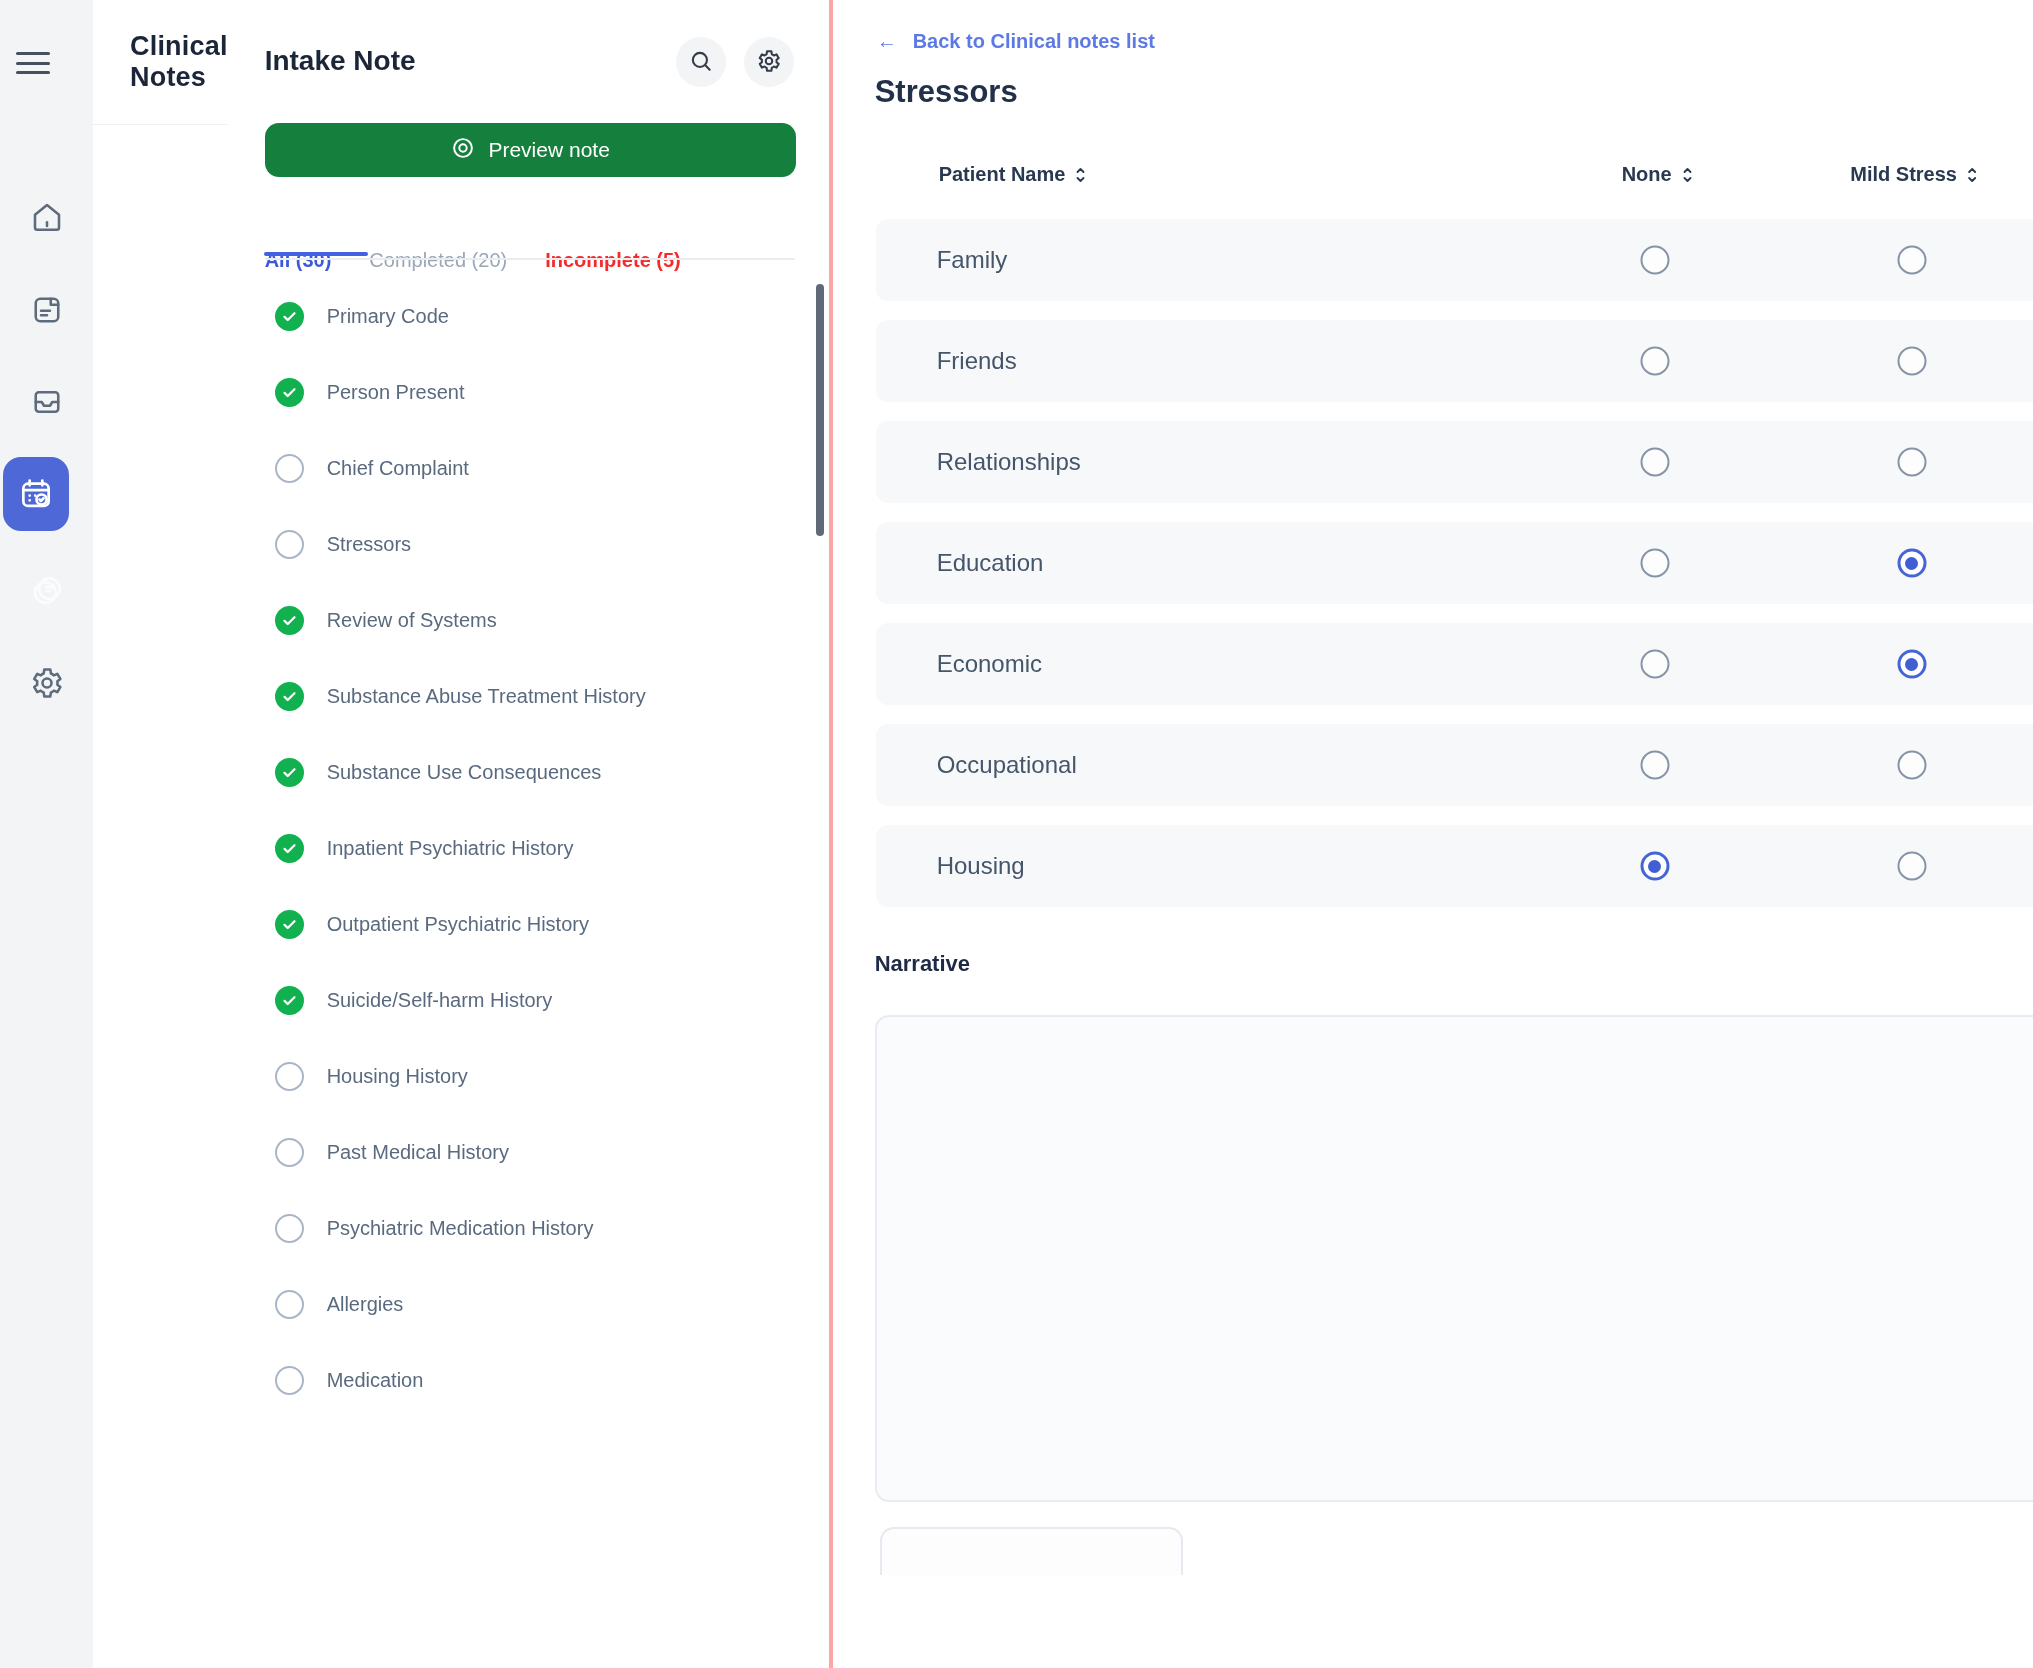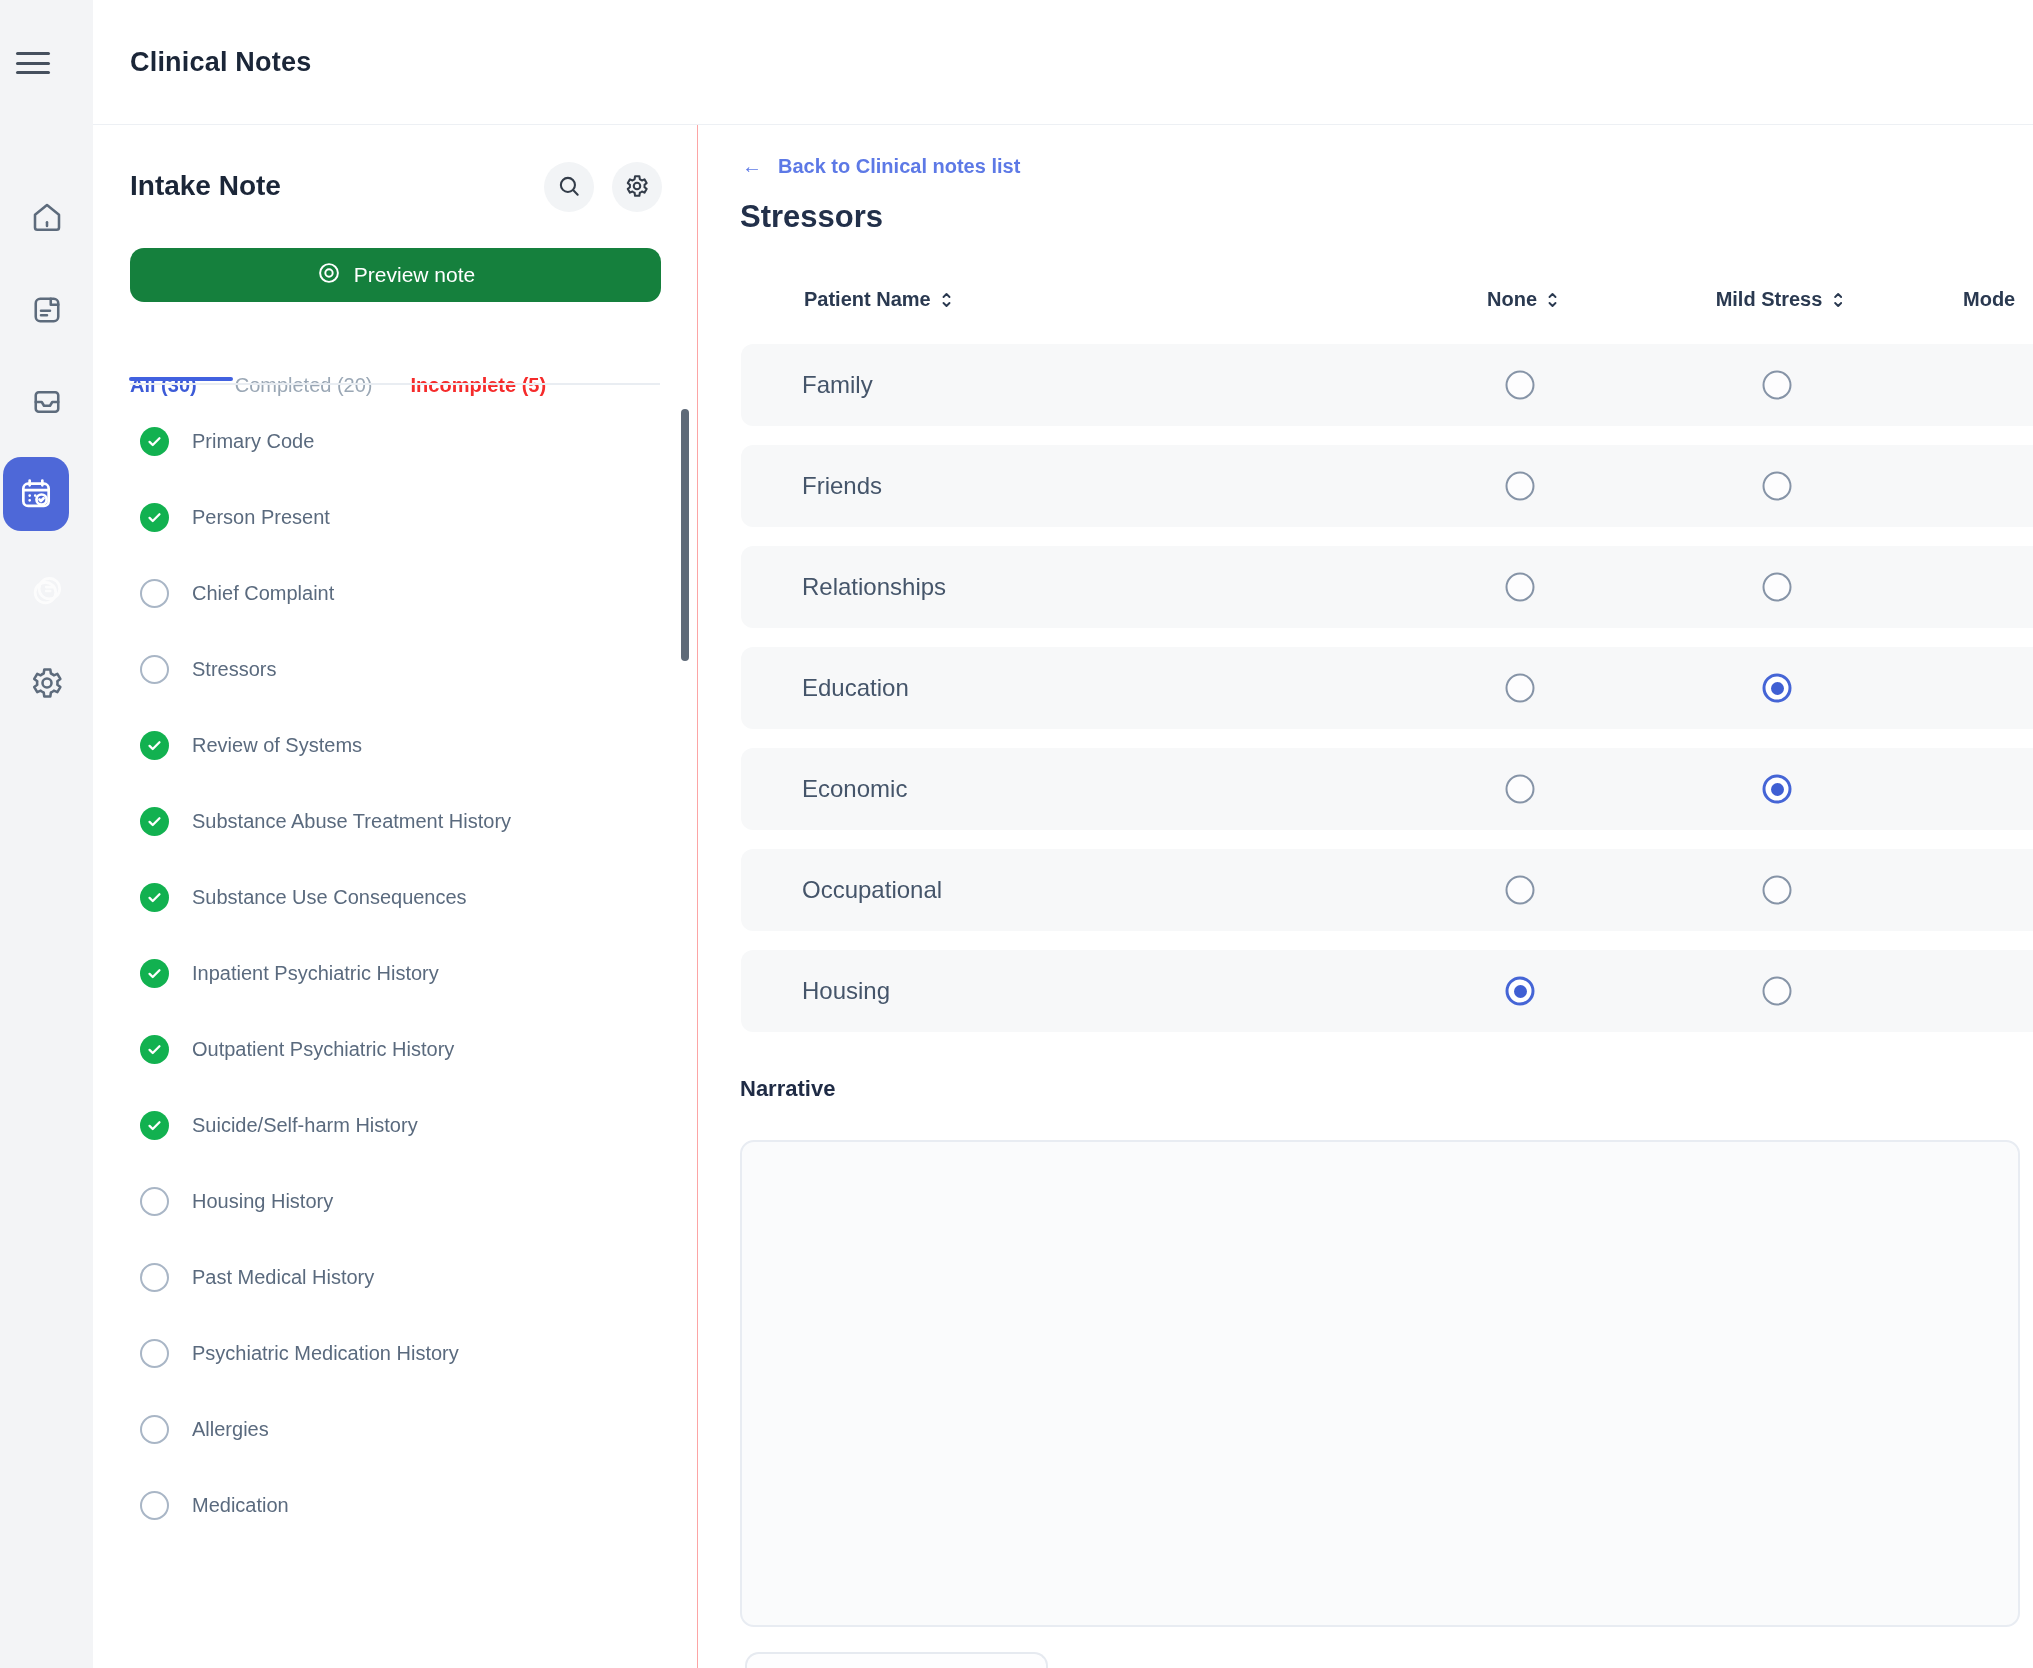--- a/index.html
+++ b/index.html
@@ -11,28 +11,28 @@
   .rail { position:relative; width:93px; height:100%; background:#f3f4f6; flex:0 0 93px; }
   .rail .icon { position:absolute; left:0; width:93px; display:flex; justify-content:center; color:#5d6b7c; }
   .hamburger { position:absolute; top:52px; left:16px; width:34px; height:22px; display:flex;
     flex-direction:column; justify-content:space-between; cursor:pointer; }
   .hamburger span { display:block; height:3px; border-radius:2px; background:#46505e; }
   .rail-active { position:absolute; left:3px; top:457px; width:66px; height:74px;
     background:#4e68d8; border-radius:18px; display:flex; align-items:center; justify-content:center; color:#fff; }
   .rail svg { display:block; }
 
   
-  .content { flex:1; display:flex; flex-direction:column; min-width:0; }
+  .content { flex:1; display:flex; flex-direction:row; min-width:0; }
   .topbar { height:125px; flex:0 0 125px; border-bottom:1px solid #edf0f4; display:flex; align-items:center; padding-left:37px; background:#fff; }
   .topbar h1 { font-size:27px; font-weight:bold; color:#1b2638; letter-spacing:.2px; }
 
   .body { flex:1; display:flex; min-height:0; }
 
   
-  .panel { position:relative; width:605px; flex:0 0 605px; border-right:1px solid #fca5a5; background:#fff; }
+  .panel { position:relative; width:605px; flex:0 0 605px; border-right:4px solid #fca5a5; background:#fff; }
   .panel-title { position:absolute; left:37px; top:45px; font-size:28px; font-weight:bold; color:#1b2638; }
   .icon-btns { position:absolute; top:37px; right:35px; display:flex; gap:18px; }
   .circle-btn { width:50px; height:50px; border-radius:50%; background:#f2f4f6; display:flex;
     align-items:center; justify-content:center; color:#333c49; cursor:pointer; border:none; }
   .preview-btn { position:absolute; left:37px; top:123px; width:531px; height:54px; border:none;
     border-radius:14px; background:#15803d; color:#fff; font-size:21px; font-weight:500;
     display:flex; align-items:center; justify-content:center; gap:12px; cursor:pointer;
     font-family:"Liberation Sans", sans-serif; }
 
   .tabs { position:absolute; left:37px; top:212px; display:flex; gap:38px; font-size:20px; white-space:nowrap;margin-top:37px; }

